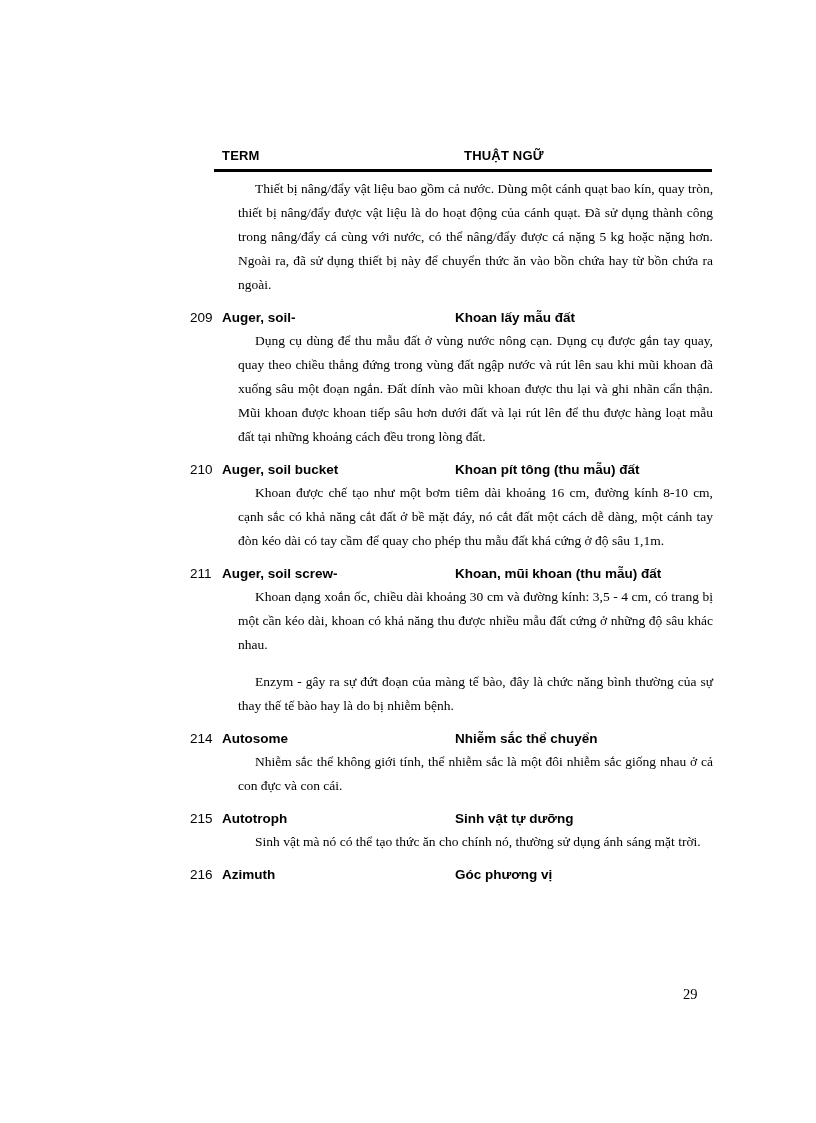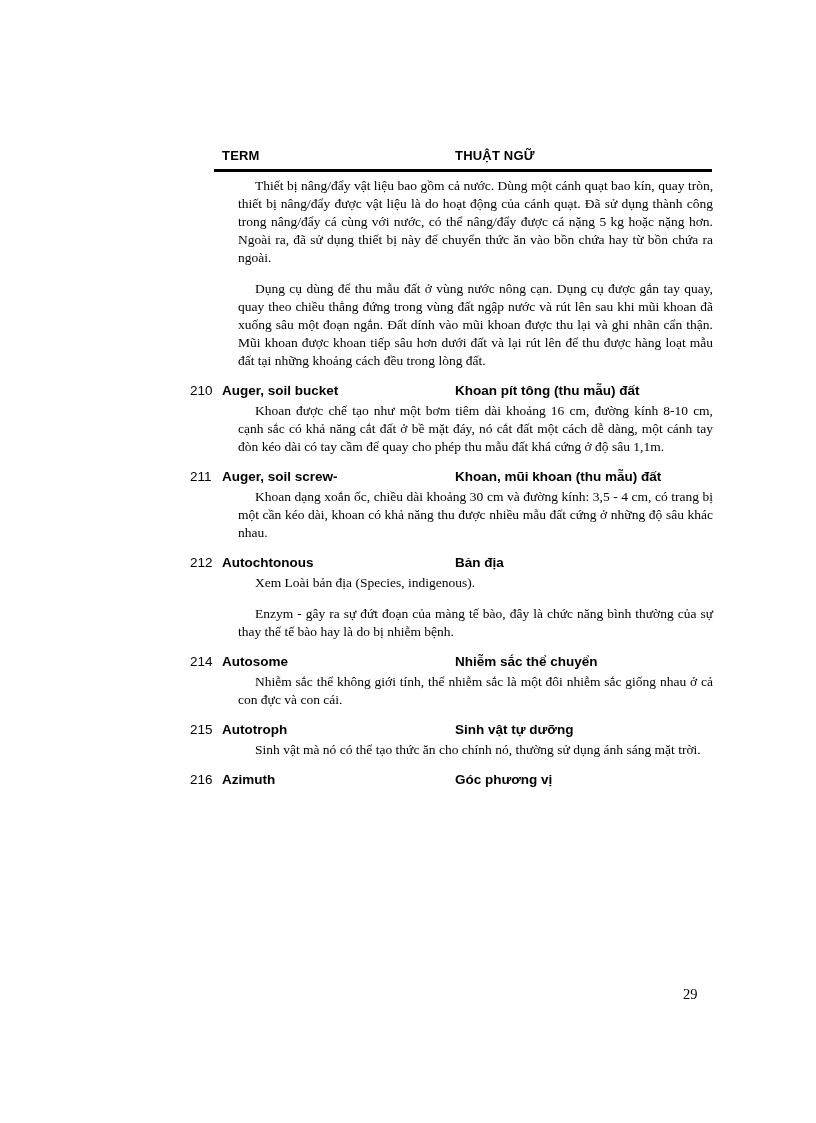--- a/index.html
+++ b/index.html
@@ -30,36 +30,36 @@
     font-size: 13px;
     letter-spacing: 0.2px;
   }
   .col-term {
     position: absolute;
     left: 32px;
     top: 0;
   }
   .col-trans {
     position: absolute;
-    left: 265px;
+    left: 274px;
     top: 0;
   }
   .header-rule {
     margin-left: 24px;
     margin-top: 4px;
     width: 498px;
     height: 0;
     border-top: 3px solid #000000;
   }
   .definition {
     margin: 0;
     margin-left: 48px;
     width: 475px;
     font-size: 13.5px;
-    line-height: 18px;
+    line-height: 24px;
     text-align: justify;
     text-indent: 17px;
   }
   .continuation {
     margin-top: 5px;
   }
   .entry {
     margin-top: 13px;
   }
   .entry-head {
@@ -105,20 +105,25 @@
     <div class="header-row">
       <span class="col-term">TERM</span>
       <span class="col-trans">THUẬT NGỮ</span>
     </div>
     <div class="header-rule"></div>
 
     <p class="definition continuation">Thiết bị nâng/đẩy vật liệu bao gồm cả nước. Dùng một cánh quạt bao kín, quay tròn, thiết bị nâng/đẩy được vật liệu là do hoạt động của cánh quạt. Đã sử dụng thành công trong nâng/đẩy cá cùng với nước, có thể nâng/đẩy được cá nặng 5 kg hoặc nặng hơn. Ngoài ra, đã sử dụng thiết bị này để chuyển thức ăn vào bồn chứa hay từ bồn chứa ra ngoài.</p>
 
     <div id="entries-container">
   <div class="entry">
+    <div class="entry-head">
+      <span class="entry-number">209</span>
+      <span class="entry-term">Auger, soil-</span>
+      <span class="entry-translation">Khoan lấy mẫu đất</span>
+    </div>
     <p class="definition entry-definition">Dụng cụ dùng để thu mẫu đất ở vùng nước nông cạn. Dụng cụ được gắn tay quay, quay theo chiều thẳng đứng trong vùng đất ngập nước và rút lên sau khi mũi khoan đã xuống sâu một đoạn ngắn. Đất dính vào mũi khoan được thu lại và ghi nhãn cẩn thận. Mũi khoan được khoan tiếp sâu hơn dưới đất và lại rút lên để thu được hàng loạt mẫu đất tại những khoảng cách đều trong lòng đất.</p>
   </div>
 
   <div class="entry">
     <div class="entry-head">
       <span class="entry-number">210</span>
       <span class="entry-term">Auger, soil bucket</span>
       <span class="entry-translation">Khoan pít tông (thu mẫu) đất</span>
     </div>
     <p class="definition entry-definition">Khoan được chế tạo như một bơm tiêm dài khoảng 16 cm, đường kính 8-10 cm, cạnh sắc có khả năng cắt đất ở bề mặt đáy, nó cắt đất một cách dễ dàng, một cánh tay đòn kéo dài có tay cầm để quay cho phép thu mẫu đất khá cứng ở độ sâu 1,1m.</p>
@@ -126,28 +131,20 @@
 
   <div class="entry">
     <div class="entry-head">
       <span class="entry-number">211</span>
       <span class="entry-term">Auger, soil screw-</span>
       <span class="entry-translation">Khoan, mũi khoan (thu mẫu) đất</span>
     </div>
     <p class="definition entry-definition">Khoan dạng xoắn ốc, chiều dài khoảng 30 cm và đường kính: 3,5 - 4 cm, có trang bị một cần kéo dài, khoan có khả năng thu được nhiều mẫu đất cứng ở những độ sâu khác nhau.</p>
   </div>
 
-  <div class="entry">
-    <div class="entry-head">
-      <span class="entry-number">212</span>
-      <span class="entry-term">Autochtonous</span>
-      <span class="entry-translation">Bản địa</span>
-    </div>
-    <p class="definition entry-definition">Xem Loài bản địa (Species, indigenous).</p>
-  </div>
 
   <div class="entry">
     <p class="definition entry-definition">Enzym - gây ra sự đứt đoạn của màng tế bào, đây là chức năng bình thường của sự thay thế tế bào hay là do bị nhiễm bệnh.</p>
   </div>
 
   <div class="entry">
     <div class="entry-head">
       <span class="entry-number">214</span>
       <span class="entry-term">Autosome</span>
       <span class="entry-translation">Nhiễm sắc thể chuyển</span>

